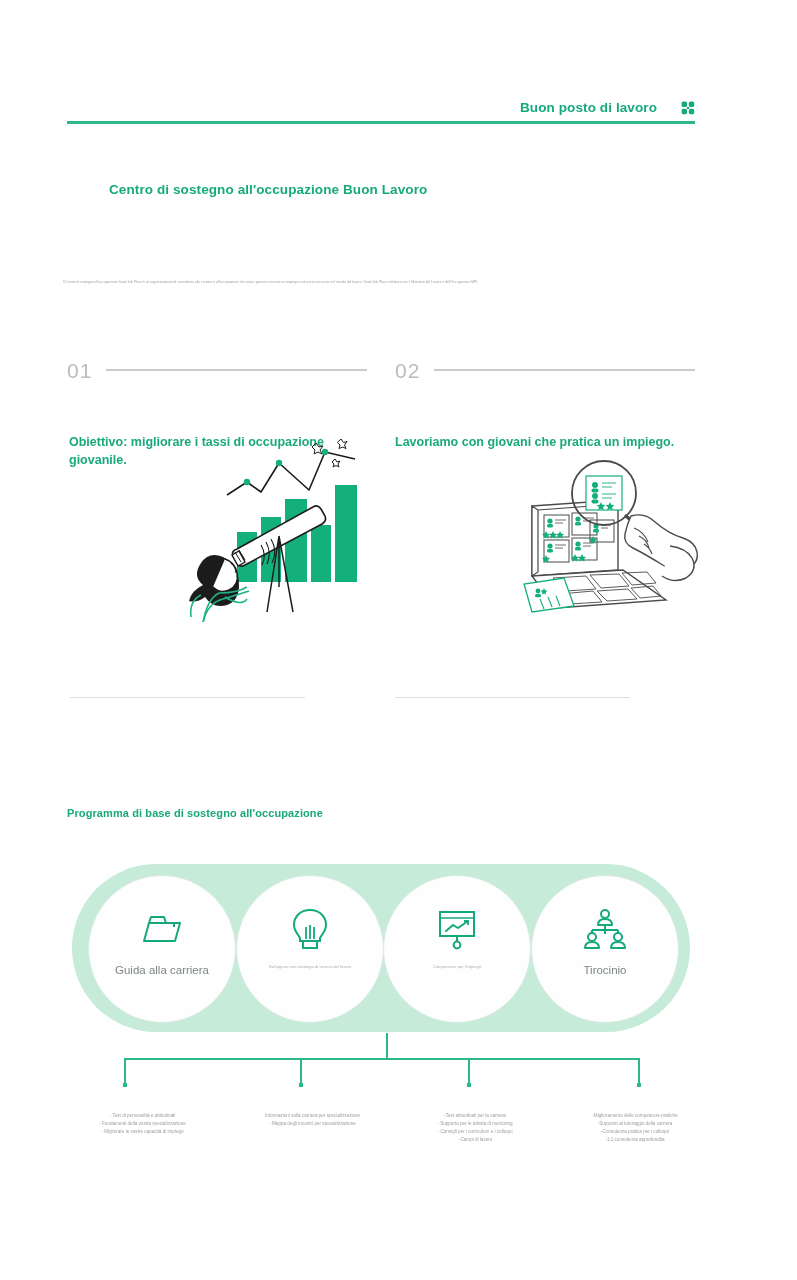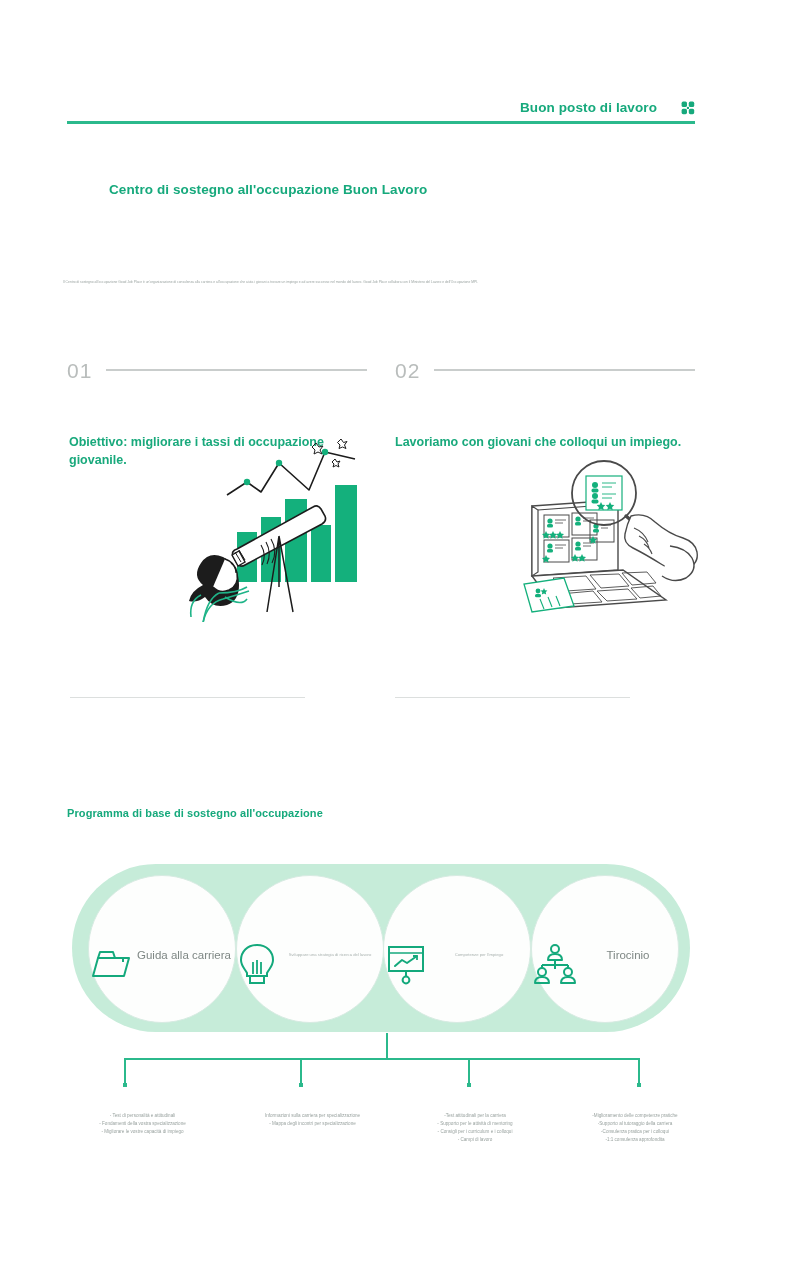--- a/index.html
+++ b/index.html
@@ -62,21 +62,21 @@
   }
 
   .pill{
     position:absolute;left:72px;top:864px;width:618px;height:168px;
     background:#c6ecd9;border-radius:84px;
   }
 
   .circle{
     position:absolute;top:875px;width:148px;height:148px;border-radius:50%;
     background:#fdfefd;border:1px solid #d7ebe2;
-    display:flex;flex-direction:row;align-items:center;justify-content:center;
+    display:flex;flex-direction:column;align-items:center;justify-content:flex-start;
     box-sizing:border-box;
   }
   .c1{left:88px;}
   .c2{left:236px;}
   .c3{left:383px;}
   .c4{left:531px;}
   .circle-icon{margin-top:30px;height:46px;display:flex;align-items:center;justify-content:center;}
   .circle-label{
     margin-top:12px;text-align:center;width:132px;color:#8b9390;
   }
@@ -181,21 +181,21 @@
       <path d="M50 160 q16 10 22 2" stroke="#1fb488" stroke-width="1.6" fill="none"></path>
       <path d="M16 180 q-2 -16 10 -22" stroke="#1fb488" stroke-width="1.6" fill="none"></path>
     </svg>
   </div>
 
   <div class="col col-b">
     <div class="num-row">
       <span class="num">02</span>
       <span class="num-rule"></span>
     </div>
-    <div class="col-head">Lavoriamo con giovani che colloqui un impiego.</div>
+    <div class="col-head">Lavoriamo con giovani che pratica un impiego.</div>
   </div>
 
   <div class="illus illus-2">
     <svg width="205" height="175" viewBox="0 0 205 175">
 
       <path d="M34 48 L120 42 L120 112 L34 118 Z" fill="#ffffff" stroke="#4a4a4a" stroke-width="1.4"></path>
       <path d="M34 48 L40 52 L40 114 L34 118 Z" fill="#ffffff" stroke="#4a4a4a" stroke-width="1.2"></path>
       <path d="M40 52 L120 46" stroke="#4a4a4a" stroke-width="1.2" fill="none"></path>
 
       <g stroke="#4a4a4a" stroke-width="1" fill="none">

